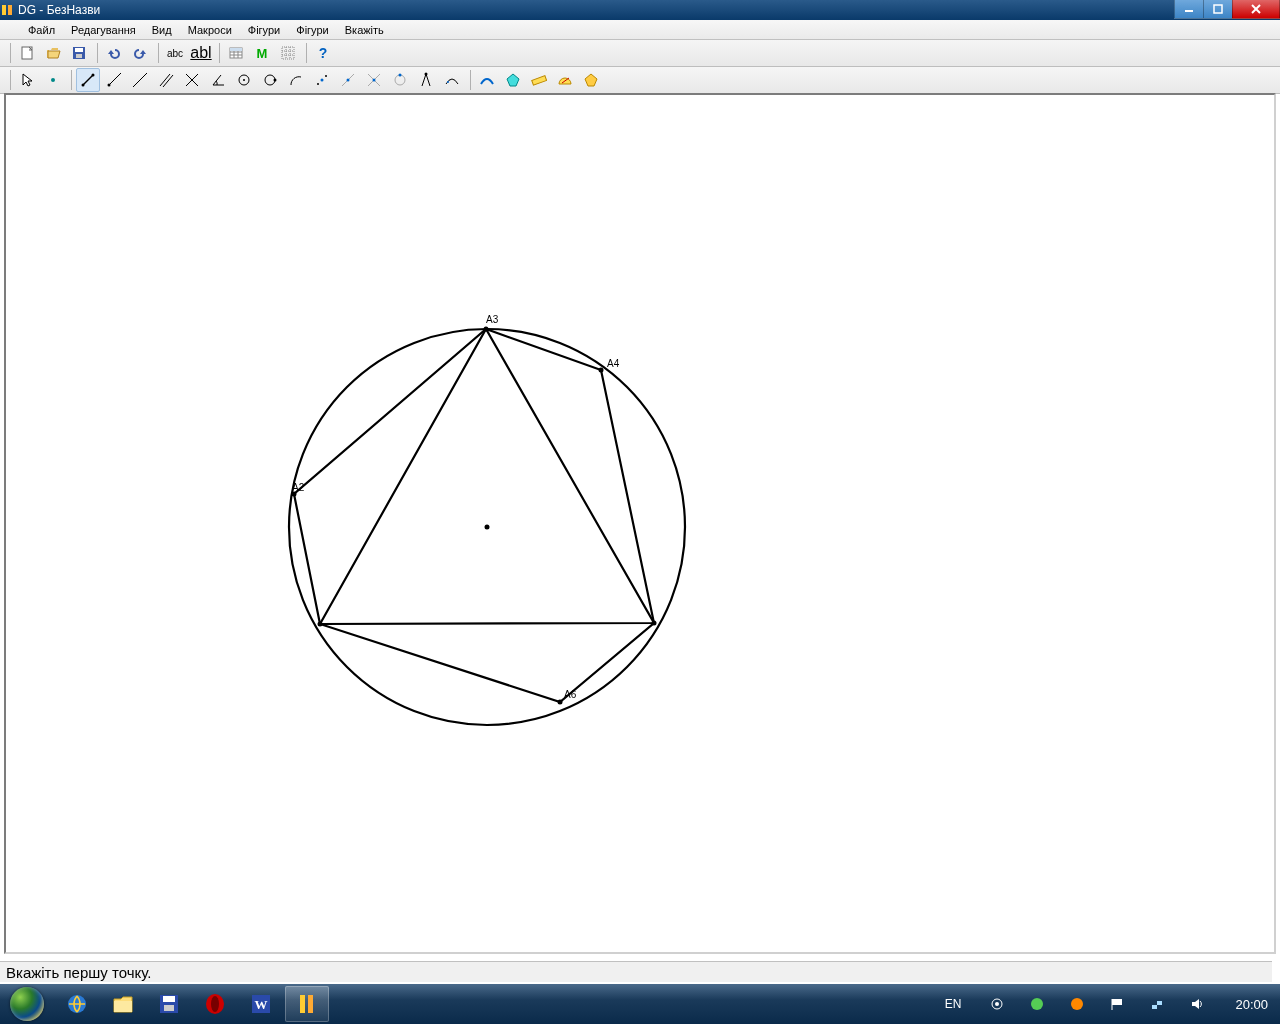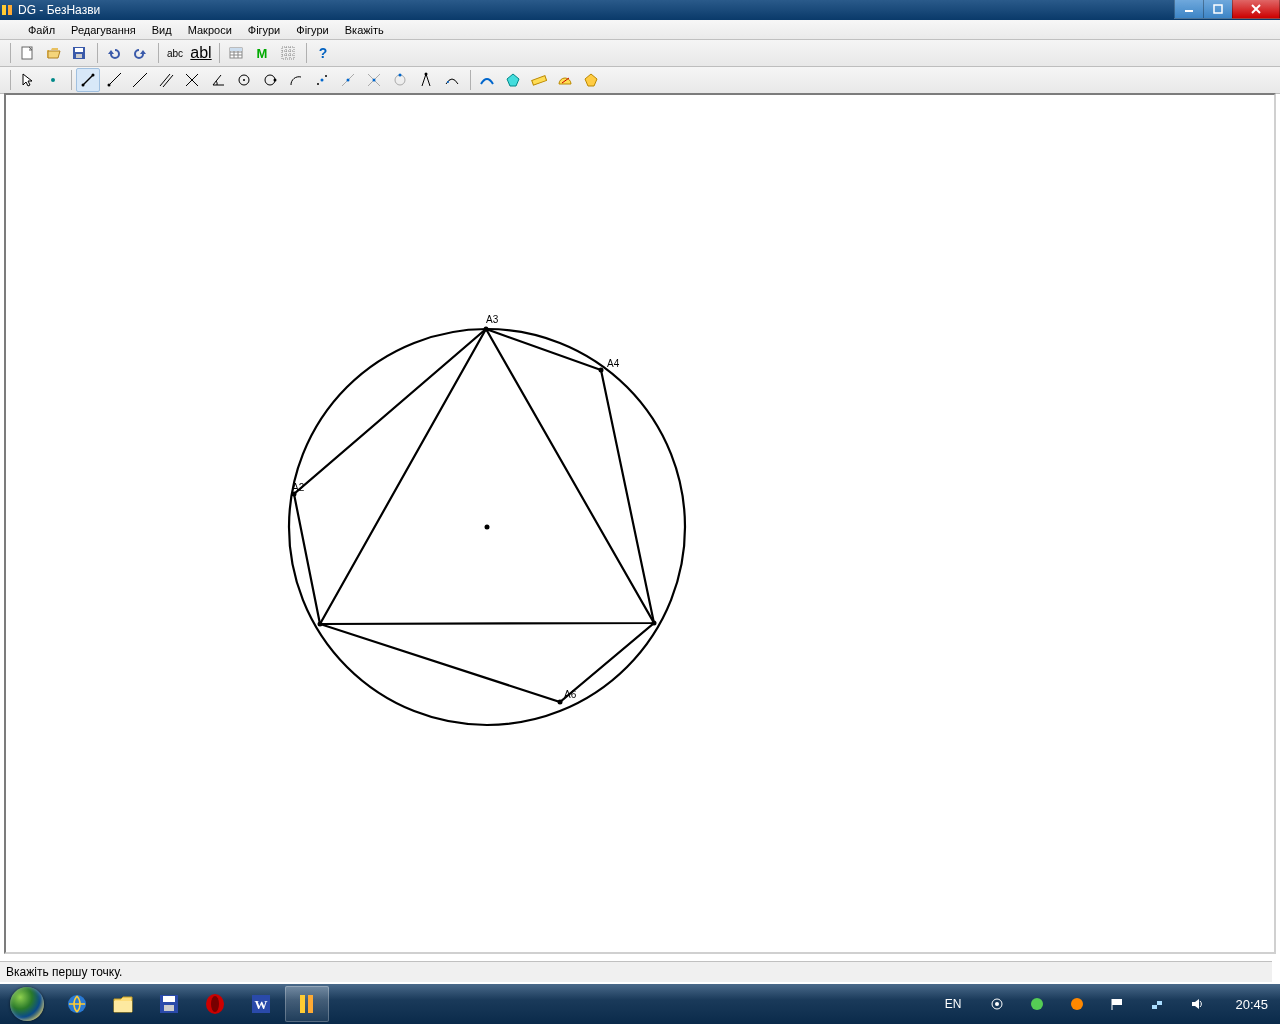--- a/index.html
+++ b/index.html
@@ -14,21 +14,21 @@
 .winbtn svg{display:block;}
 .menubar{height:19px;background:linear-gradient(#f7f7f7,#eaeaea);border-bottom:1px solid #c0c0c0;display:flex;align-items:center;padding-left:20px;}
 .menubar .mi{padding:2px 8px;cursor:default;color:#000;}
 .toolbar{height:26px;background:linear-gradient(#f5f5f5,#e8e8e8);border-bottom:1px solid #bdbdbd;display:flex;align-items:center;padding-left:6px;}
 .toolbar.t2{height:26px;}
 .tbtn{width:22px;height:22px;margin-right:2px;display:flex;align-items:center;justify-content:center;border:1px solid transparent;border-radius:2px;cursor:default;}
 .tbtn.sel,.tbtn:hover{border:1px solid #a0c0e0;background:#d8e8f8;}
 .tsep{width:1px;height:20px;background:#b0b0b0;margin:0 4px;}
 .helpq{color:#0060c0;font-weight:bold;font-size:14px;}
 .canvasframe{position:absolute;left:0;top:93px;right:0;bottom:70px;border:2px inset #d0d0d0;margin:0 4px;background:#fff;overflow:hidden;}
-.statusbar{position:absolute;left:0;right:8px;bottom:42px;height:20px;background:#f0f0f0;border-top:1px solid #c0c0c0;padding-left:6px;display:flex;align-items:center;font-size:12px;}
+.statusbar{position:absolute;left:0;right:8px;bottom:42px;height:20px;background:#f0f0f0;border-top:1px solid #c0c0c0;padding-left:6px;display:flex;align-items:center;font-size:15px;}
 .taskbar{position:absolute;left:0;right:0;bottom:0;height:40px;background:linear-gradient(to bottom,#4a6a8a 0%,#1a3a5a 40%,#0a2a4a 100%);display:flex;align-items:center;}
 .startbtn{width:54px;height:40px;display:flex;align-items:center;justify-content:center;}
 .startorb{width:34px;height:34px;border-radius:50%;background:radial-gradient(circle at 30% 30%,#8fd14f,#2a7a2a 35%,#0a4a8a 60%,#fdd835 90%);box-shadow:0 0 4px rgba(255,255,255,.4) inset,0 0 3px rgba(0,0,0,.6);position:relative;}
 .tbitem{width:44px;height:36px;display:flex;align-items:center;justify-content:center;margin:0 1px;border-radius:2px;}
 .tbitem.active{background:linear-gradient(rgba(255,255,255,.25),rgba(255,255,255,.08));box-shadow:0 0 0 1px rgba(255,255,255,.25) inset;}
 .tray{margin-left:auto;display:flex;align-items:center;color:#fff;padding-right:8px;gap:24px;}
 .tray .lang{font-size:12px;margin-right:4px;}
 .tray .clock{font-size:13px;margin-left:6px;margin-right:4px;}
 .tray .ticon{width:16px;height:16px;display:flex;align-items:center;justify-content:center;}
 .ptlabel{font-size:10px;fill:#000;font-family:Tahoma,Arial,sans-serif;}
@@ -371,15 +371,15 @@
           <rect x="2" y="8" width="5" height="4" fill="#adf"></rect>
           <rect x="7" y="4" width="5" height="4" fill="#adf"></rect>
         </svg>
       </span>
     <span class="ticon">
         <svg width="14" height="14">
           <path d="M2 5h3l4-3v10l-4-3H2z" fill="#fff"></path>
           <path d="M10 4a4 4 0 0 1 0 6" stroke="#fff" fill="none"></path>
         </svg>
       </span>
-    <span class="clock">20:45</span>
+    <span class="clock">20:00</span>
   </div>
 </div>
 
 </body></html>

